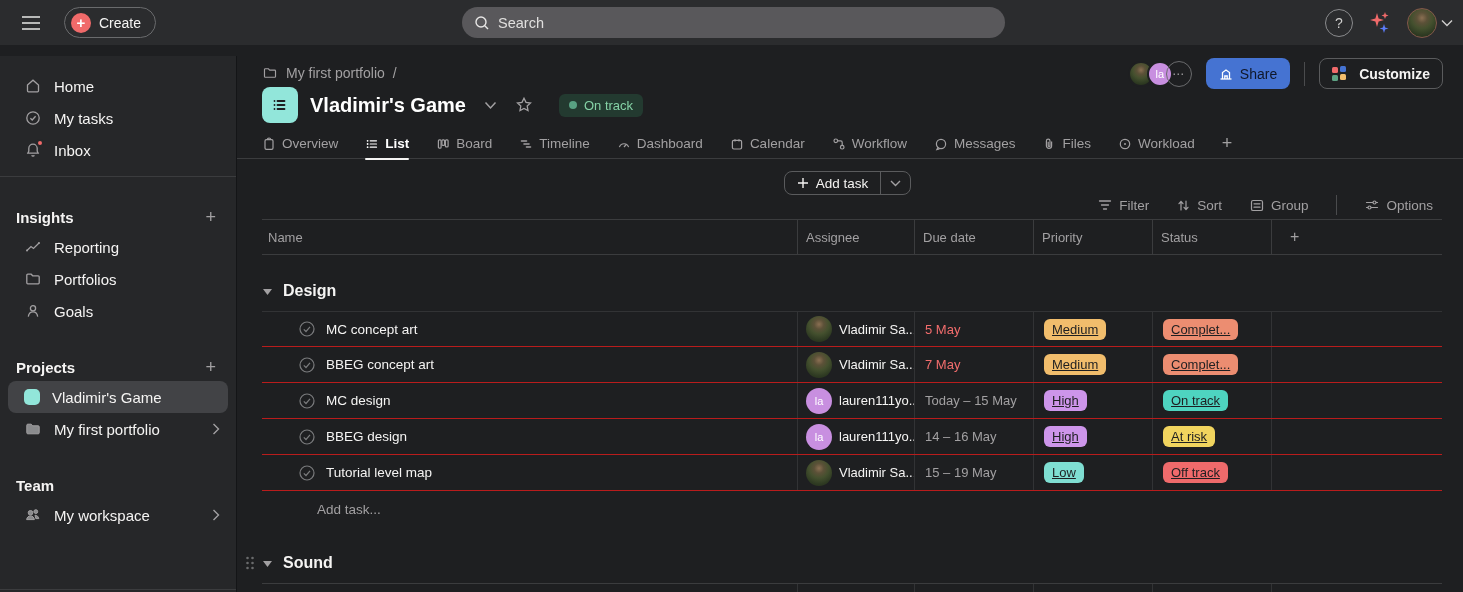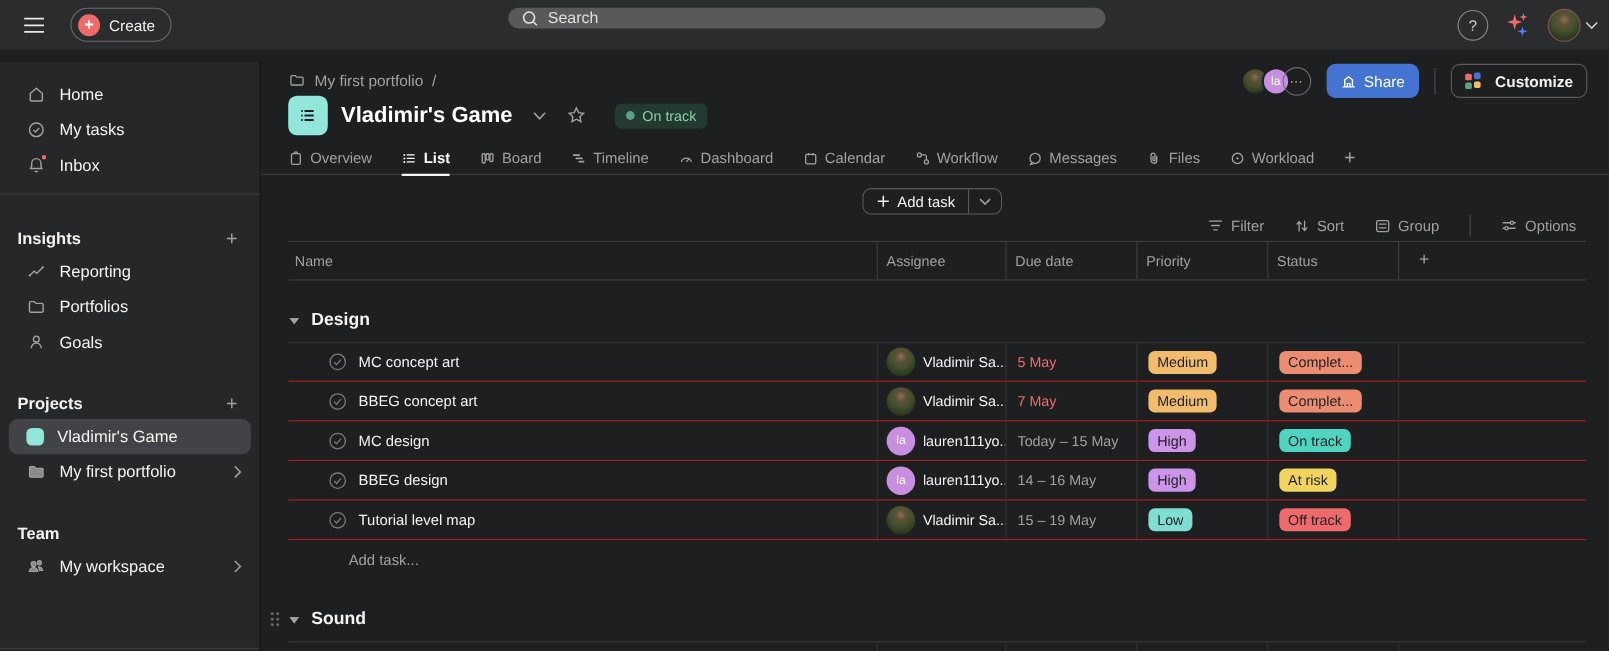--- a/index.html
+++ b/index.html
@@ -12,21 +12,21 @@
     background:#2b2c2e; display:flex; align-items:center; }
   .hamburger { width:38px; height:30px; margin-left:12px; display:flex; align-items:center;
     justify-content:center; cursor:pointer; }
   .hamburger svg { stroke:#e8e7e6; }
   .create-btn { margin-left:14px; height:31px; display:flex; align-items:center; gap:8px;
     padding:0 14px 0 6px; border:1px solid #6a6b6d; border-radius:16px; cursor:pointer; }
   .create-plus { width:20px; height:20px; border-radius:50%; background:#f06a6a;
     display:flex; align-items:center; justify-content:center; color:#fff; font-size:15px;
     font-weight:700; line-height:1; }
   .create-label { font-size:14px; color:#f5f4f3; }
-  .searchbar { position:absolute; left:462px; top:7px; width:543px; height:19px;
+  .searchbar { position:absolute; left:462px; top:7px; width:543px; height:31px;
     background:#59585b; border-radius:16px; display:flex; align-items:center; padding:0 12px; }
   .searchbar svg { stroke:#e8e7e6; flex:0 0 auto; }
   .search-input { background:transparent; border:none; outline:none; color:#f5f4f3;
     font-size:14.5px; margin-left:8px; width:100%; font-family:"Liberation Sans",sans-serif; }
   .search-input::placeholder { color:#e0dfde; opacity:1; }
   .topbar-right { position:absolute; right:10px; top:0; height:45px; display:flex;
     align-items:center; gap:14px; }
   .help-btn { width:28px; height:28px; border:1px solid #8a8b8d; border-radius:50%;
     display:flex; align-items:center; justify-content:center; color:#cfcecd; font-size:14px;
     cursor:pointer; }
@@ -76,21 +76,21 @@
 
   .header-right { position:absolute; right:20px; top:13px; display:flex; align-items:center; }
   .stack { display:flex; align-items:center; }
   .stack-av { width:26px; height:26px; border-radius:50%; border:2px solid #1e1f21;
     display:flex; align-items:center; justify-content:center; font-size:11px; color:#fff; }
   .stack-av + .stack-av { margin-left:-7px; }
   .av-la { background:#c88fe0; }
   .av-more { background:transparent; border:1px solid #6a6b6d; color:#a2a0a2; font-size:12px;
     letter-spacing:1px; cursor:pointer; }
   .share-btn { margin-left:14px; height:31px; background:#4573d2; border-radius:8px;
-    display:flex; align-items:center; gap:7px; padding:0 13px; font-size:14px; color:#ffffff;
+    display:flex; align-items:center; gap:7px; padding:0 13px; font-size:14px; color:#0f172a;
     cursor:pointer; }
   .hr-divider { width:1px; height:24px; background:#4a4b4d; margin:0 14px; }
   .customize-btn { height:31px; border:1px solid #5a5b5d; border-radius:8px; display:flex;
     align-items:center; gap:12px; padding:0 12px; font-size:14px; font-weight:700; color:#f5f4f3;
     cursor:pointer; }
   .cgrid { position:relative; width:15px; height:15px; }
   .cgrid i { position:absolute; width:6px; height:6px; border-radius:1.5px; }
 
   .tabs { position:absolute; left:0; right:0; top:84px; height:30px; padding-left:25px;
     display:flex; align-items:center; gap:27px; border-bottom:1px solid #3b3c3e; }
@@ -140,21 +140,21 @@
   .td.c-name { padding-left:36px; gap:10px; cursor:pointer; }
   .task-name { font-size:13.5px; color:#f5f4f3; white-space:nowrap; }
   .td.c-assignee { padding-left:8px; gap:7px; cursor:pointer; }
   .row-av { width:26px; height:26px; border-radius:50%; flex:0 0 auto; display:flex;
     align-items:center; justify-content:center; font-size:11px; color:#fff; }
   .as-name { font-size:13px; color:#f5f4f3; white-space:nowrap; overflow:hidden; }
   .td.c-due { padding-left:10px; font-size:13px; color:#a2a0a2; cursor:pointer; }
   .td.c-due.overdue { color:#f26d6d; }
   .td.c-priority, .td.c-status { padding-left:10px; cursor:pointer; }
   .badge { padding:3px 8px; border-radius:6px; font-size:13px; color:#1e1f21;
-    white-space:nowrap; }
+    white-space:nowrap;text-decoration:underline; }
   .addrow { height:36px; display:flex; align-items:center; padding-left:55px;
     font-size:13.5px; color:#a2a0a2; cursor:pointer; }
   .sound-title { margin-top:16px; }
   .partial-row { height:9px; border-top:1px solid #3b3c3e; overflow:hidden; }
   .partial-row .td { border-bottom:none; height:36px; }
 </style>
 </head>
 <body>
 
 <div class="app">

